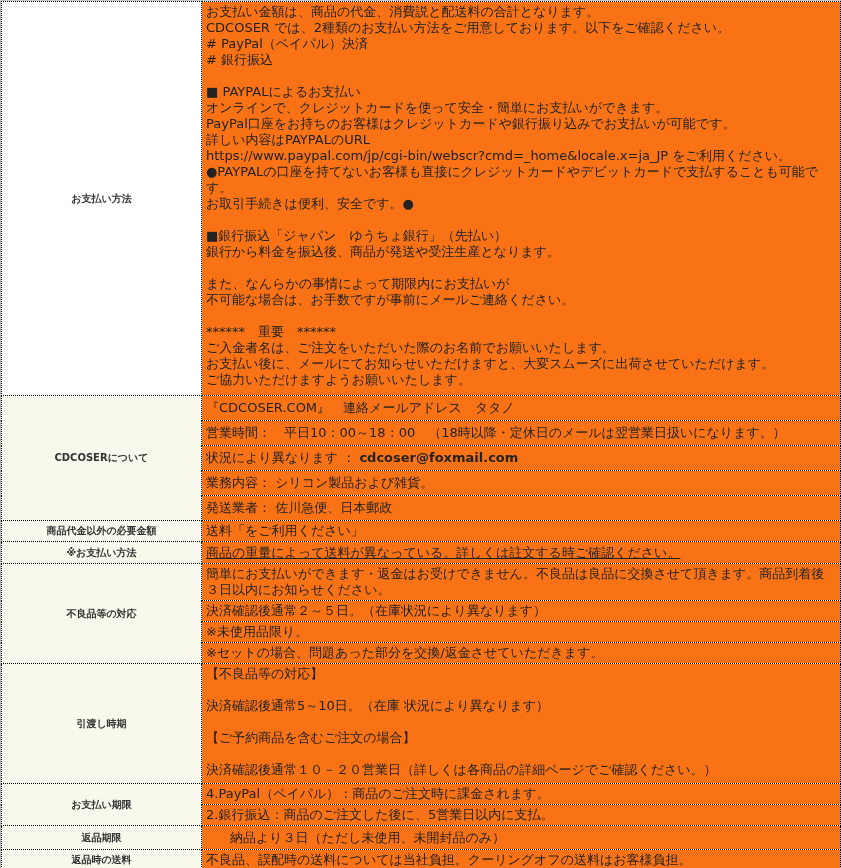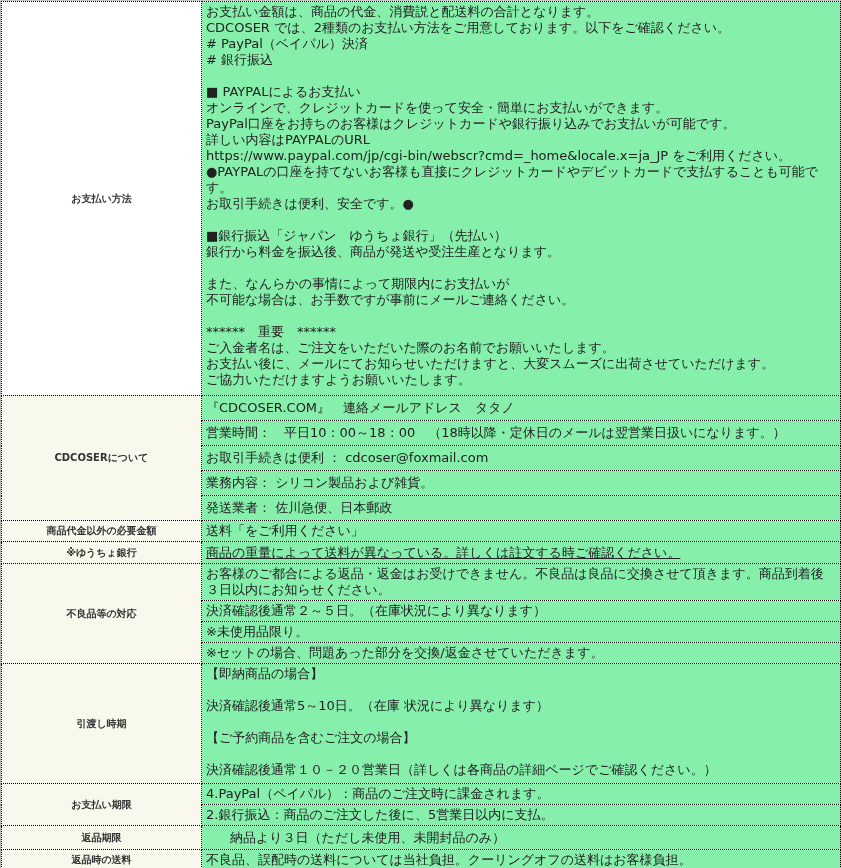--- a/index.html
+++ b/index.html
@@ -39,37 +39,37 @@
     background: #f8f8ec;
     font-weight: bold;
     text-align: center;
     vertical-align: middle;
     font-size: 10px;
     color: #333333;
     padding: 1px 2px;
   }
   th.hdr.white-bg { background: #ffffff; }
   td.cell {
-    background: #86efac;
+    background: #f97316;
     vertical-align: middle;
     line-height: 16px;
   }
   td.pre { white-space: pre-wrap; word-break: break-all; }
   td.top { vertical-align: top; }
   td.h-r1   { height: 394px; }
   td.h-sub  { height: 25px; }
   td.h-r7   { height: 21px; }
   td.h-r8   { height: 22px; text-decoration: underline; }
   td.h-r9a  { height: 37px; }
   td.h-r9s  { height: 15px; margin-left: 16px; }
   td.h-r10  { height: 120px; }
   td.h-r11  { height: 15px; }
   td.h-r12  { height: 24px; padding-left: 28px; }
   td.h-r13  { height: 20px; }
-  .email-bold { font-weight: normal; }
+  .email-bold { font-weight: bold; }
 </style>
 </head>
 <body>
 
 <div class="page">
   <div class="table-wrap">
     <table class="shop-info">
       <colgroup>
           <col class="c-head">
           <col class="c-body">
@@ -104,56 +104,56 @@
       </tr>
 
       <tr>
         <th class="hdr" rowspan="5">CDCOSERについて</th>
         <td class="cell h-sub">『CDCOSER.COM』　連絡メールアドレス　タタノ</td>
       </tr>
       <tr>
         <td class="cell h-sub">営業時間：　平日10：00～18：00　（18時以降・定休日のメールは翌営業日扱いになります。）</td>
       </tr>
       <tr>
-        <td class="cell h-sub"><span>お取引手続きは便利 ： </span><span class="email-bold">cdcoser@foxmail.com</span></td>
+        <td class="cell h-sub"><span>状況により異なります ： </span><span class="email-bold">cdcoser@foxmail.com</span></td>
       </tr>
       <tr>
         <td class="cell h-sub">業務内容： シリコン製品および雑貨。</td>
       </tr>
       <tr>
         <td class="cell h-sub">発送業者： 佐川急便、日本郵政</td>
       </tr>
 
       <tr>
         <th class="hdr">商品代金以外の必要金額</th>
         <td class="cell h-r7">送料「をご利用ください」</td>
       </tr>
 
       <tr>
-        <th class="hdr">※ゆうちょ銀行</th>
+        <th class="hdr">※お支払い方法</th>
         <td class="cell h-r8">商品の重量によって送料が異なっている。詳しくは註文する時ご確認ください。</td>
       </tr>
 
       <tr>
         <th class="hdr" rowspan="4">不良品等の対応</th>
-        <td class="cell pre h-r9a">お客様のご都合による返品・返金はお受けできません。不良品は良品に交換させて頂きます。商品到着後３日以内にお知らせください。</td>
+        <td class="cell pre h-r9a">簡単にお支払いができます・返金はお受けできません。不良品は良品に交換させて頂きます。商品到着後３日以内にお知らせください。</td>
       </tr>
       <tr>
         <td class="cell h-r9s">決済確認後通常２～５日。（在庫状況により異なります）</td>
       </tr>
       <tr>
         <td class="cell h-r9s">※未使用品限り。</td>
       </tr>
       <tr>
         <td class="cell h-r9s">※セットの場合、問題あった部分を交換/返金させていただきます。</td>
       </tr>
 
       <tr>
         <th class="hdr">引渡し時期</th>
-        <td class="cell pre top h-r10">【即納商品の場合】
+        <td class="cell pre top h-r10">【不良品等の対応】
 
 決済確認後通常5～10日。（在庫 状況により異なります）
 
 【ご予約商品を含むご注文の場合】
 
 決済確認後通常１０－２０営業日（詳しくは各商品の詳細ページでご確認ください。）</td>
       </tr>
 
       <tr>
         <th class="hdr" rowspan="2">お支払い期限</th>

